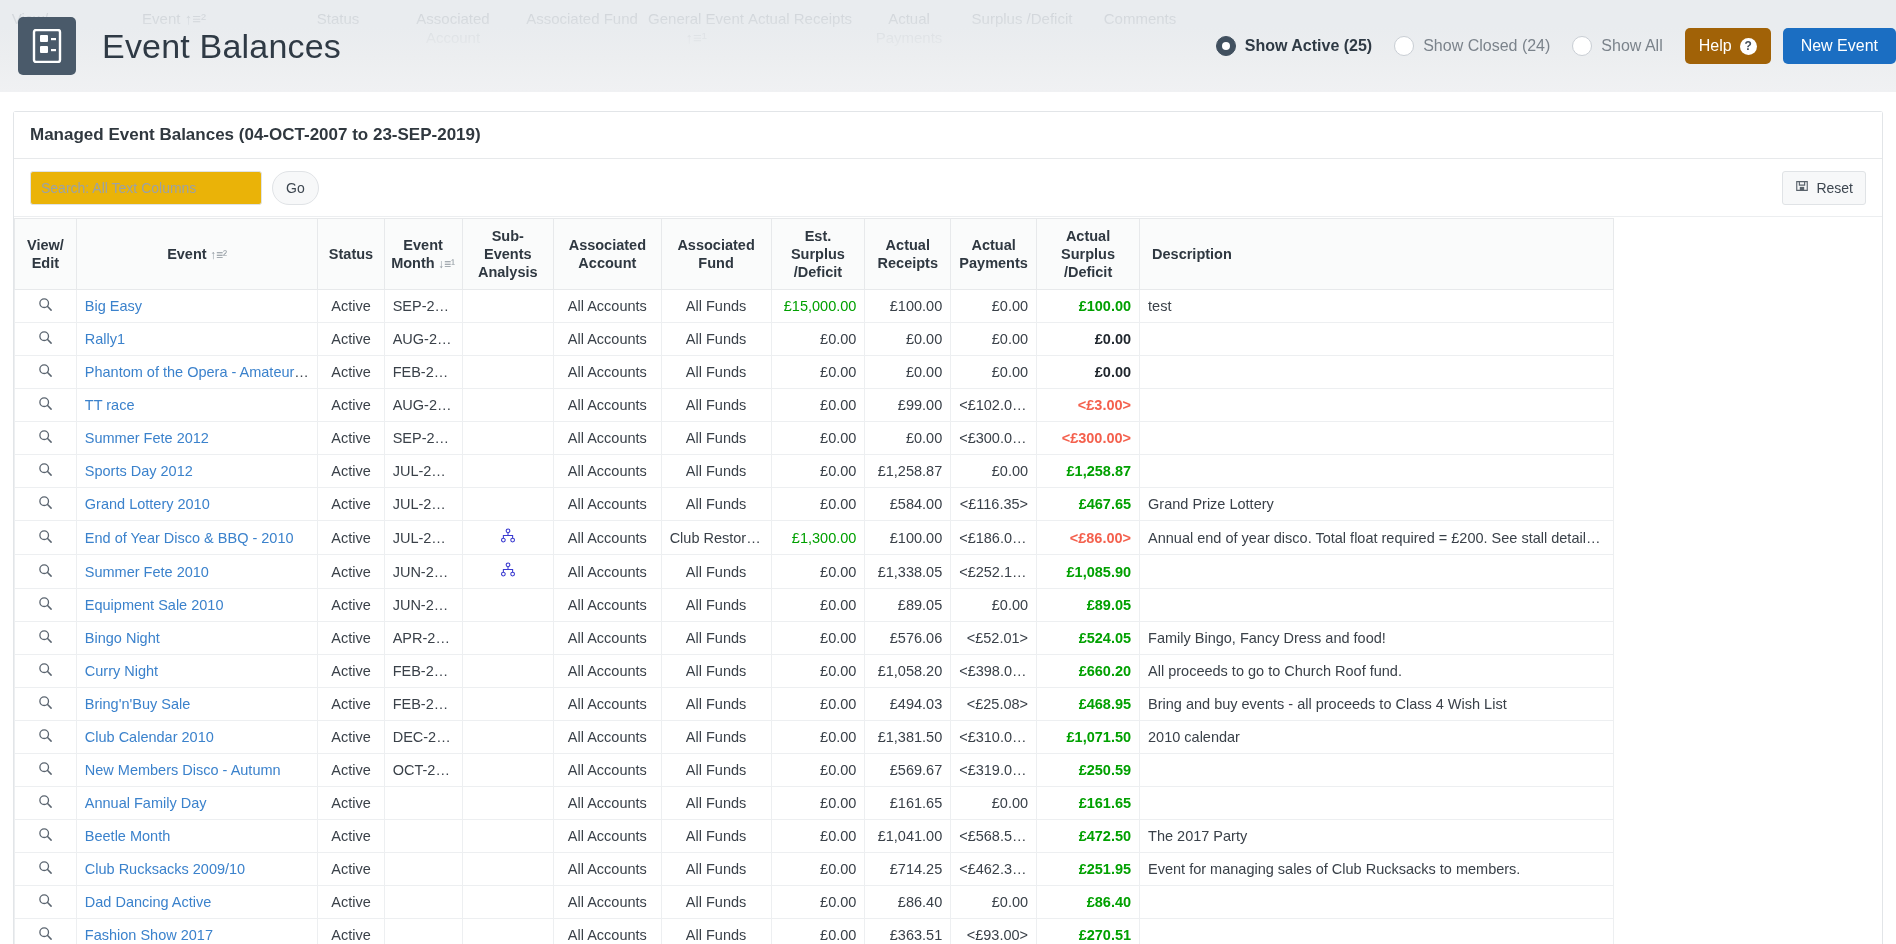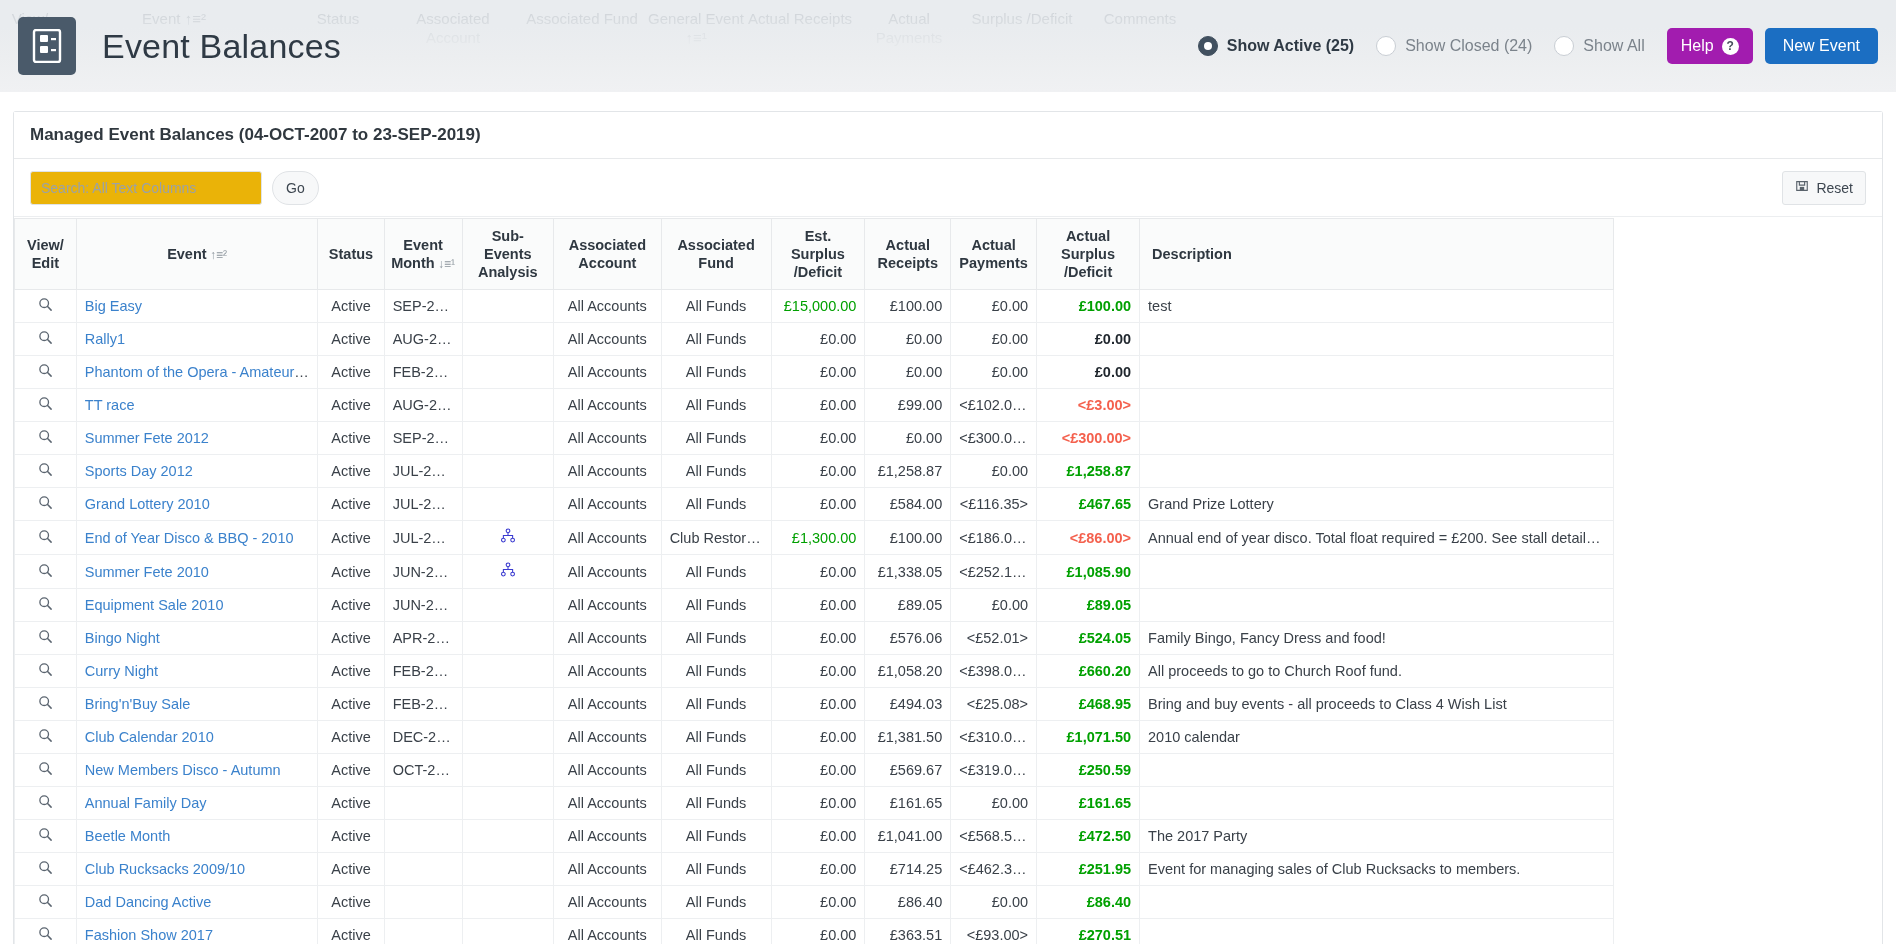--- a/index.html
+++ b/index.html
@@ -62,21 +62,20 @@
   .app-title {
     margin-left: 26px;
     font-size: 34px;
     color: #2f3a45;
     font-weight: 400;
     letter-spacing: .2px;
     white-space: nowrap;
   }
   .appbar-right {
     margin-left: auto;
-    margin-right: 18px;
     display: flex;
     align-items: center;
     gap: 0px;
   }
   .radio-opt {
     display: flex; align-items: center;
     gap: 9px;
     margin-right: 22px;
     font-size: 16px;
     color: #7b838b;
@@ -97,21 +96,21 @@
     border-color: #41505f;
   }
   .radio-opt.selected .radio-dot::after {
     content:"";
     position:absolute; left:5px; top:5px;
     width:8px; height:8px; border-radius:50%;
     background:#ffffff;
   }
   .btn-help {
     display: flex; align-items: center; gap: 8px;
-    background: #a21caf;
+    background: #a16207;
     color: #ffffff;
     border: none;
     border-radius: 5px;
     height: 36px;
     padding: 0 14px;
     font-size: 16px;
     font-family: inherit;
     cursor: pointer;
     margin-right: 12px;
   }

